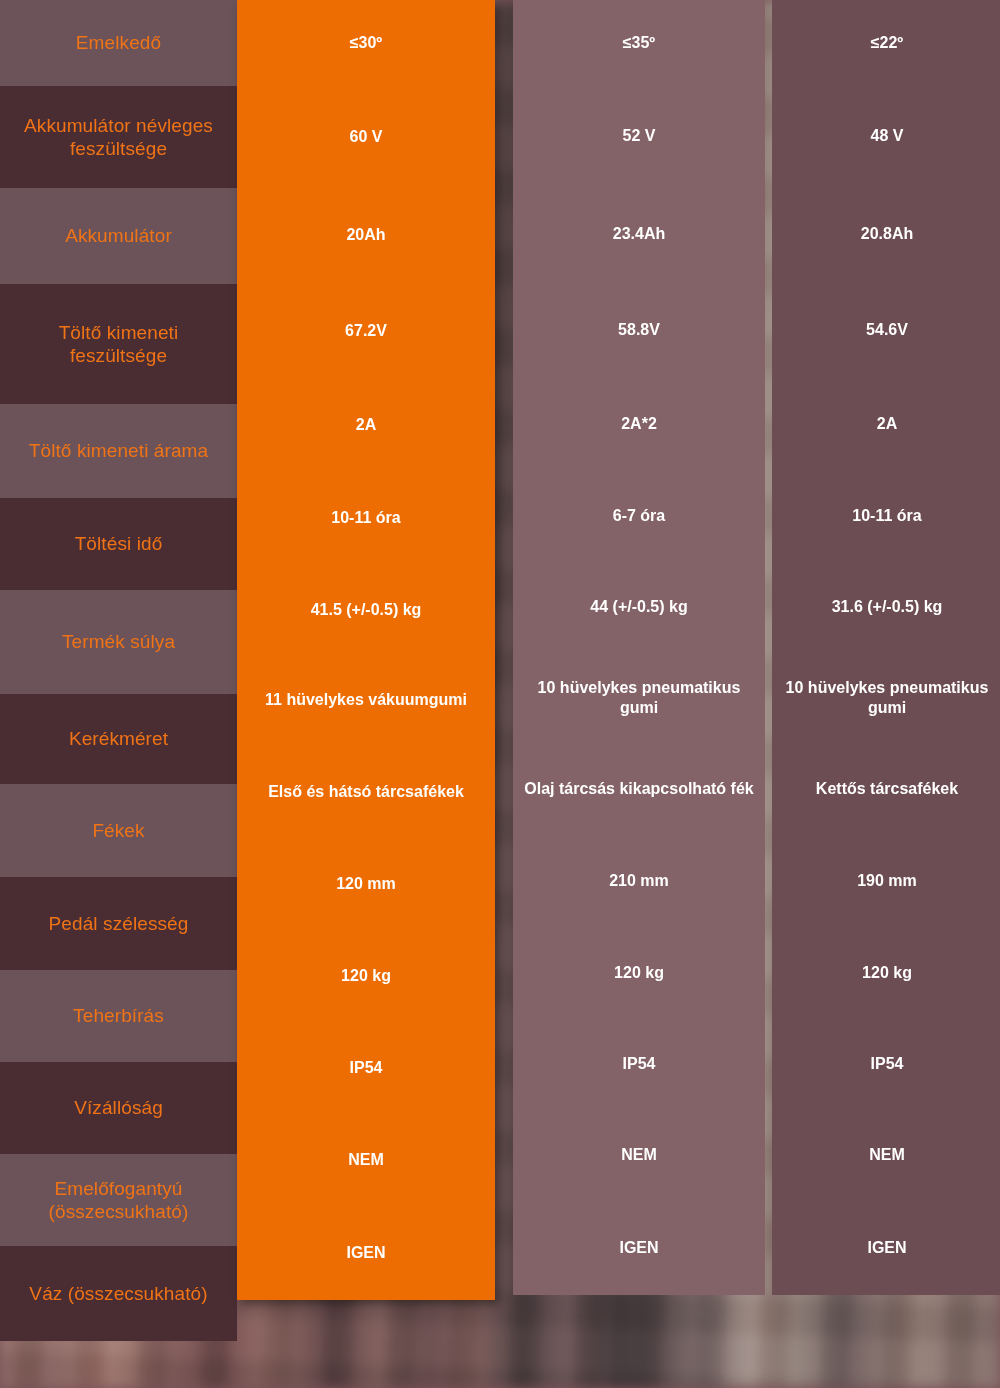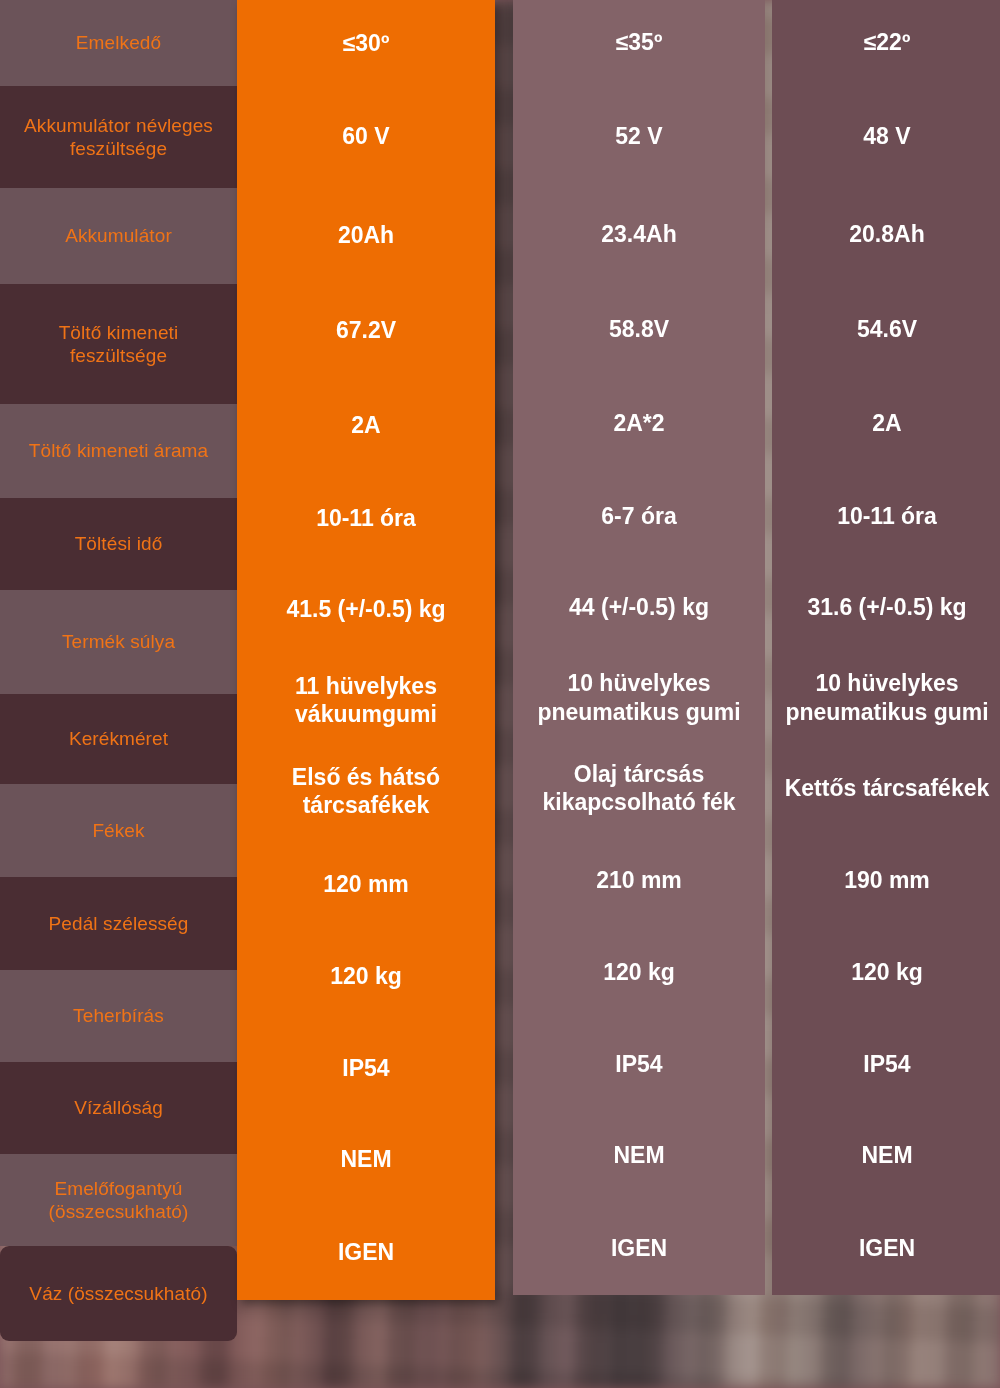--- a/index.html
+++ b/index.html
@@ -85,21 +85,21 @@
     width:230px;
     height:1295px;
     z-index:1;
   }
 
   .val-cell {
     display:flex; align-items:center; justify-content:center;
     text-align:center;
     color:#ffffff;
     font-weight:bold;
-    font-size:23px;
+    font-size:16px;
     line-height:1.24;
     padding:4px 8px;
   }
   .col-c .val-cell { width:230px; }
 
   
   .col-tail { flex:1 1 auto; }
   .col-inner { display:flex; flex-direction:column; height:100%; }
 </style>
 </head>
@@ -117,21 +117,21 @@
         <div class="label-cell even" style="height: 120px;">Töltő kimeneti feszültsége</div>
         <div class="label-cell odd" style="height: 94px;">Töltő kimeneti árama</div>
         <div class="label-cell even" style="height: 92px;">Töltési idő</div>
         <div class="label-cell odd" style="height: 104px;">Termék súlya</div>
         <div class="label-cell even" style="height: 90px;">Kerékméret</div>
         <div class="label-cell odd" style="height: 93px;">Fékek</div>
         <div class="label-cell even" style="height: 93px;">Pedál szélesség</div>
         <div class="label-cell odd" style="height: 92px;">Teherbírás</div>
         <div class="label-cell even" style="height: 92px;">Vízállóság</div>
         <div class="label-cell odd" style="height: 92px;">Emelőfogantyú (összecsukható)</div>
-        <div class="label-cell even" style="height: 95px; border-radius: 9px;">Váz (összecsukható)</div>
+        <div class="label-cell even" style="height: 95px;">Váz (összecsukható)</div>
       </div>
   </div>
 
   <div class="col col-highlight">
     <div class="col-inner" id="col-a-inner">
         <div class="val-cell" style="height: 86px;">≤30º</div>
         <div class="val-cell" style="height: 102px;">60 V</div>
         <div class="val-cell" style="height: 96px;">20Ah</div>
         <div class="val-cell" style="height: 96px;">67.2V</div>
         <div class="val-cell" style="height: 94px;">2A</div>

